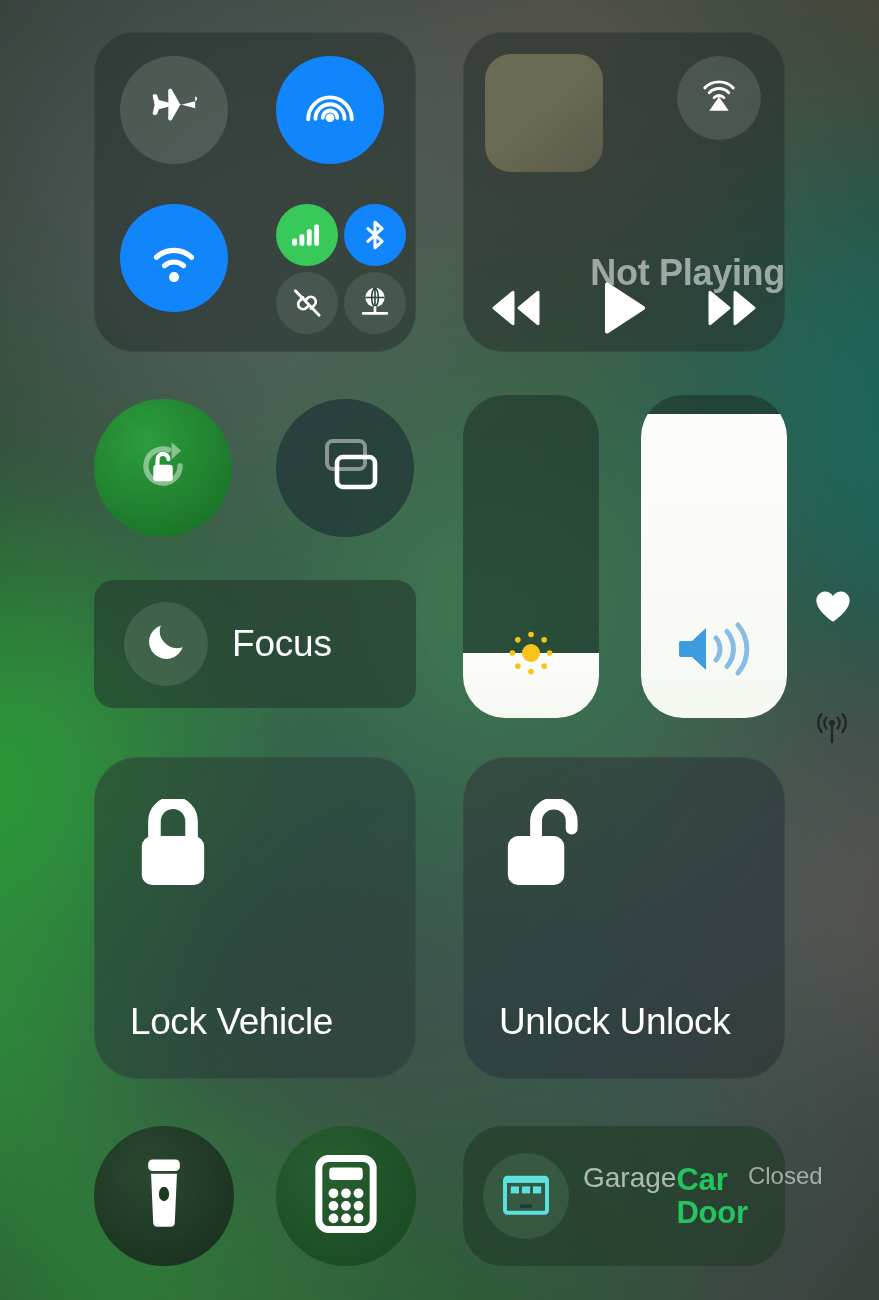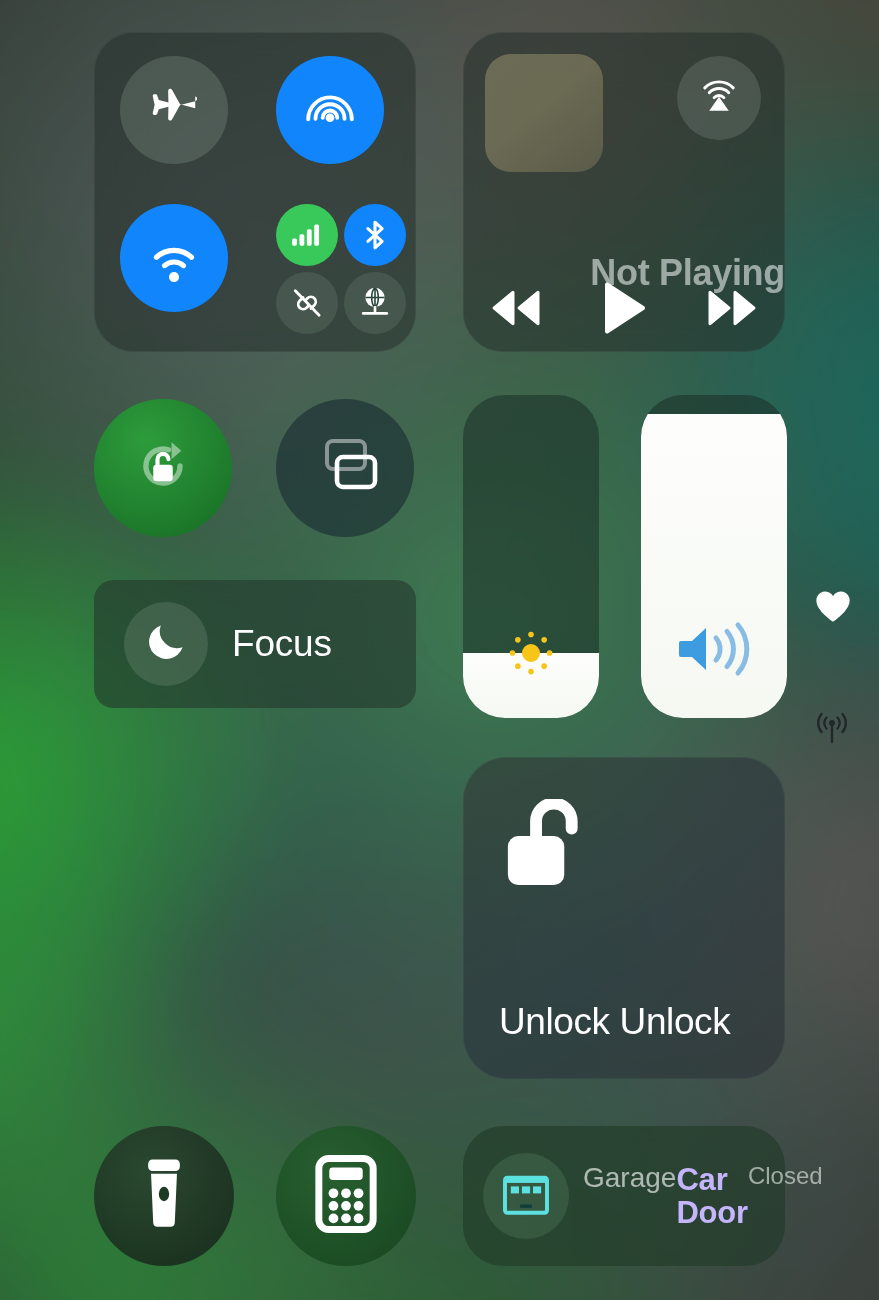--- a/index.html
+++ b/index.html
@@ -222,21 +222,21 @@
     display: flex; align-items: center;
   }
   #garage-icon-wrap {
     margin-left: 20px; width: 86px; height: 86px; border-radius: 50%;
     background: rgba(120,180,140,0.18);
     display: flex; align-items: center; justify-content: center;
     flex: 0 0 auto;
   }
   #garage-text { margin-left: 14px; display: flex; flex-direction: row; line-height: 1.08; }
   #garage-room { color: rgba(226,232,228,0.72); font-size: 28px; font-weight: 400; }
-  #garage-name { color: #c4b5fd; font-size: 31px; font-weight: 700; letter-spacing: -0.2px; }
+  #garage-name { color: #22c55e; font-size: 31px; font-weight: 700; letter-spacing: -0.2px; }
   #garage-state { color: rgba(214,222,216,0.68); font-size: 24px; font-weight: 400; }
 </style>
 </head>
 <body>
 
 <div id="stage">
   <div id="wallpaper"></div>
   <div id="vignette"></div>
 
   <div class="module" id="connectivity">
@@ -430,20 +430,29 @@
         <circle cx="20" cy="11" r="3" fill="#23272b" stroke="none"></circle>
         <path d="M20 14v16"></path>
         <path d="M14.5 5.5a8 8 0 0 0 0 11"></path>
         <path d="M25.5 5.5a8 8 0 0 1 0 11"></path>
         <path d="M9.5 2a14 14 0 0 0 0 18"></path>
         <path d="M30.5 2a14 14 0 0 1 0 18"></path>
       </svg>
     </span>
   </div>
 
+  <div class="vehicle-tile" id="lock-vehicle-tile">
+    <span class="vehicle-icon">
+      <svg width="78" height="92" viewBox="0 0 52 62" fill="none">
+        <rect x="5" y="25" width="42" height="33" rx="7" fill="#ffffff"></rect>
+        <path d="M13.5 25V15a12.5 12.5 0 0 1 25 0v10" stroke="#ffffff" stroke-width="8.5" stroke-linecap="round"></path>
+      </svg>
+    </span>
+    <span class="vehicle-label">Lock Vehicle</span>
+  </div>
 
   <div class="vehicle-tile" id="unlock-vehicle-tile">
     <span class="vehicle-icon">
       <svg width="78" height="92" viewBox="0 0 52 62" fill="none">
         <rect x="3" y="25" width="38" height="33" rx="7" fill="#ffffff"></rect>
         <path d="M22 25V15a12 12 0 0 1 24 0v5" stroke="#ffffff" stroke-width="8" stroke-linecap="round"></path>
       </svg>
     </span>
     <span class="vehicle-label">Unlock Unlock</span>
   </div>

